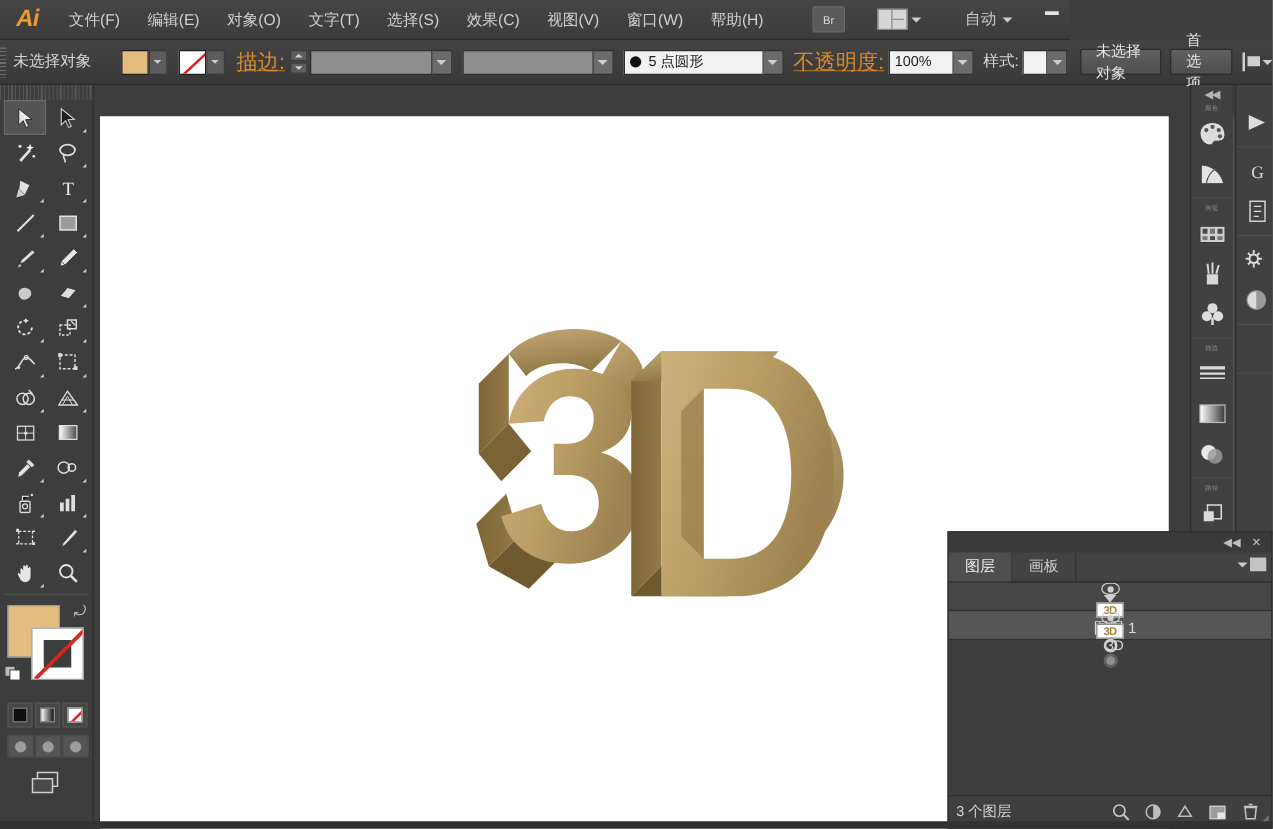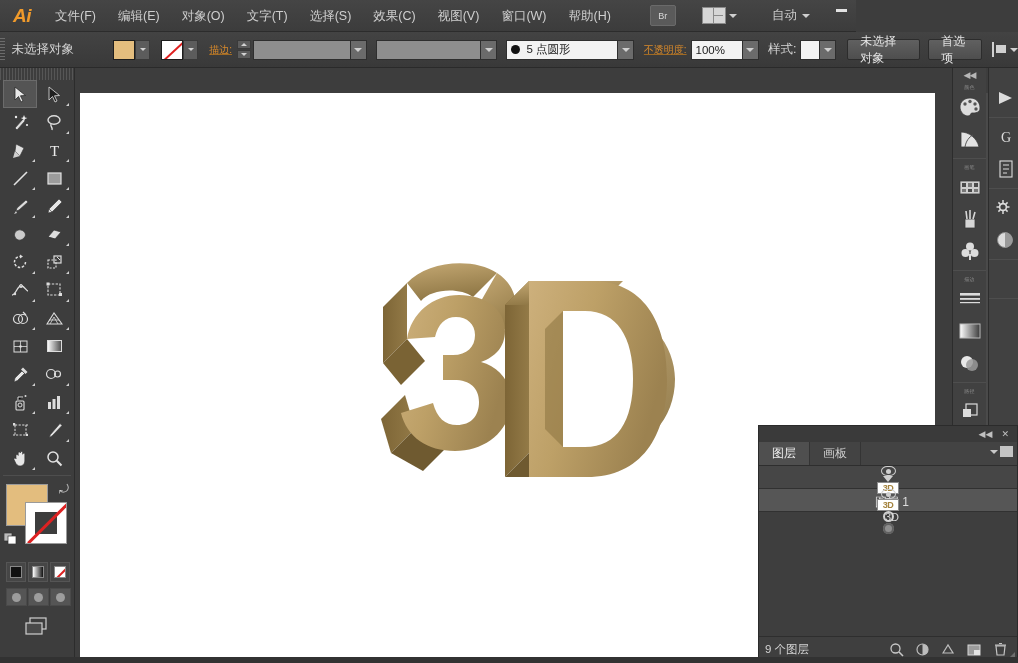--- a/index.html
+++ b/index.html
@@ -61,21 +61,21 @@
     position: absolute; left: 0; top: 32px; width: 1018px; height: 36px;
     background: linear-gradient(#434343, #393939);
     border-bottom: 1px solid #2a2a2a;
     display: flex; align-items: center; padding-left: 0;
   }
   .grip {
     width: 7px; height: 24px; margin-right: 6px;
     background-image: repeating-linear-gradient(to bottom, #6c6c6c 0 1px, transparent 1px 3px);
   }
   .cb-label { color: #d5d5d5; font-size: 12.5px; white-space: nowrap; }
-  .cb-label-orange { color: #d98a2b; font-size: 10px; white-space: nowrap; text-decoration: underline; text-decoration-color:#a06a23;}
+  .cb-label-orange { color: #d98a2b; font-size: 17px; white-space: nowrap; text-decoration: underline; text-decoration-color:#a06a23;}
   .swatch-box {
     width: 22px; height: 20px; border: 1px solid #1d1d1d; background: #e3bd7e;
   }
   .swatch-none {
     width: 22px; height: 20px; border: 1px solid #1d1d1d; background: #fff; position: relative; overflow: hidden;
   }
   .swatch-none::after {
     content: ""; position: absolute; left: -5px; top: 9px; width: 34px; height: 2px;
     background: #e02020; transform: rotate(-43deg);
   }
@@ -922,21 +922,21 @@
         <div style="width:30px"></div>
         <div class="thumb-3d">3D</div>
         <div class="lp-name" style="font-size:11px;color:#d8d8d8">3D</div>
         <div class="lp-target">
             <span class="target-dot"></span>
           </div>
       </div>
     </div>
 
     <div class="lp-footer">
-      <span>9 个图层</span>
+      <span>3 个图层</span>
       <span class="spacer"></span>
       <span class="fbtn">
         <svg width="15" height="15" viewBox="0 0 15 15">
             <circle cx="6.5" cy="6.5" r="4.5" fill="none" stroke="#c8c8c8" stroke-width="1.3"></circle>
             <line x1="10" y1="10" x2="14" y2="14" stroke="#c8c8c8" stroke-width="1.6"></line>
           </svg>
       </span>
       <span class="fbtn">
         <svg width="15" height="15" viewBox="0 0 15 15">
             <circle cx="7.5" cy="7.5" r="5.5" fill="none" stroke="#bdbdbd" stroke-width="1.2"></circle>

